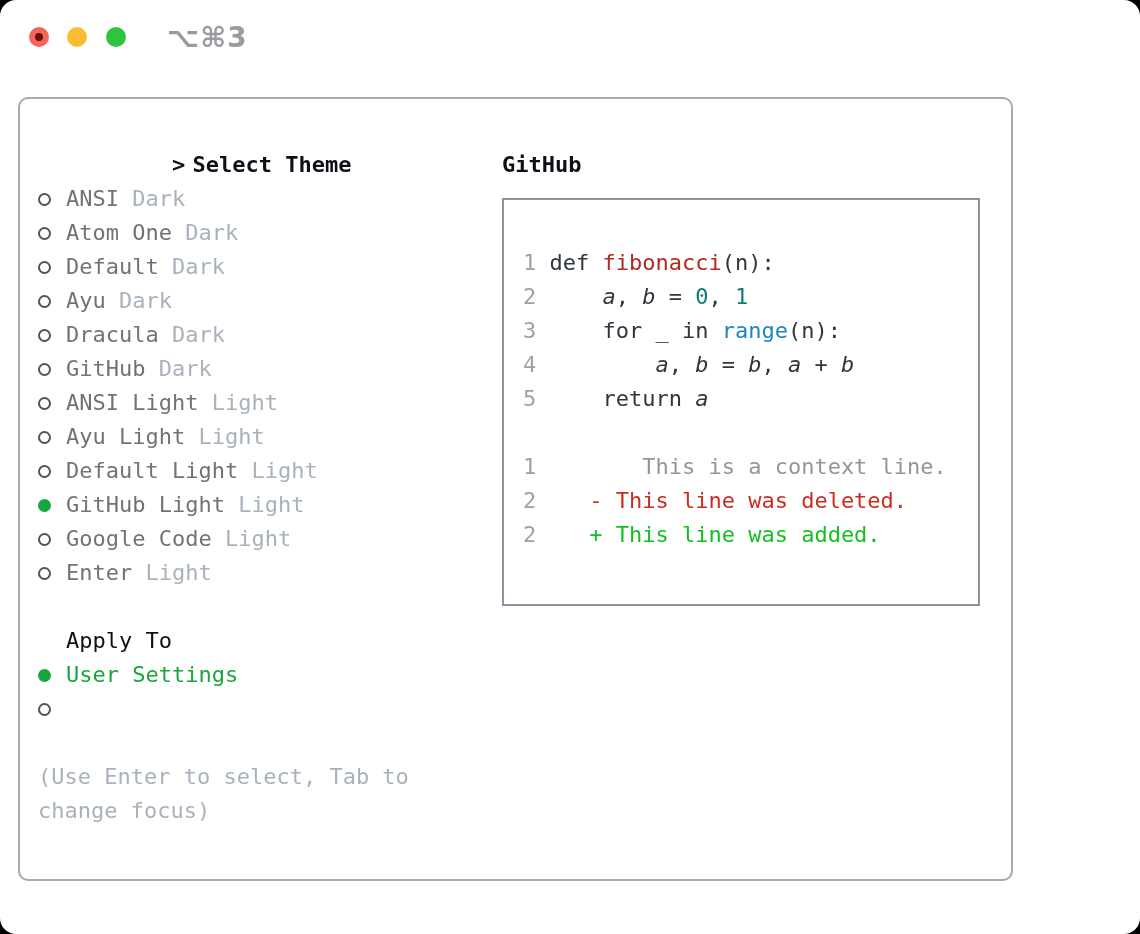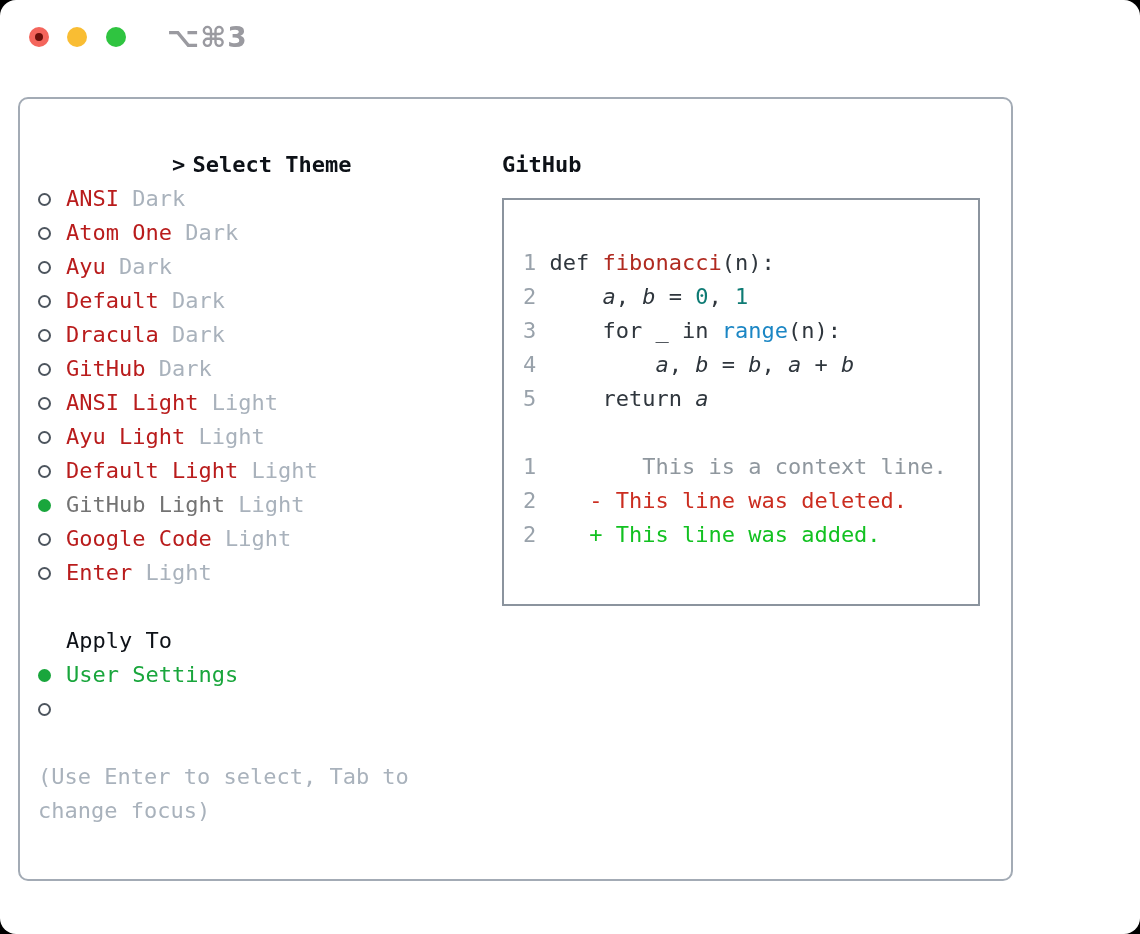--- a/index.html
+++ b/index.html
@@ -28,21 +28,21 @@
   .row{height:34px;line-height:34px;font-size:22px;white-space:pre;color:#32383e;}
   .row.gap{height:34px;}
   .hdr{font-weight:bold;color:#0d1117;text-align:center;}
   .prefix{display:inline-block;width:28px;font-weight:bold;color:#0d1117;}
   .spacer{display:inline-block;width:28px;}
   .bullet{display:inline-block;width:28px;vertical-align:middle;height:34px;position:relative;}
   .bullet i{position:absolute;left:0;top:10px;width:13px;height:13px;border-radius:50%;
             box-sizing:border-box;}
   .bullet.outline i{border:2px solid #4d555e;background:transparent;}
   .bullet.filled i{background:#19a63c;}
-  .t-name{color:#b91c1c;}
+  .t-name{color:#737373;}
   .t-tag{color:#a9b2bc;}
   .theme-row.selected .t-name{color:#737373;}
   .apply-hdr{color:#0d1117;}
   .apply-row.selected .t-name{color:#19a63c;}
   .hint{height:34px;line-height:34px;font-size:22px;color:#a9b2bc;white-space:pre;}
 
   
   .preview-col{position:absolute;left:482px;top:49px;}
   .preview-title{height:34px;line-height:34px;font-size:22px;font-weight:bold;color:#0d1117;}
   .preview-box{margin-top:16px;width:478px;height:408px;border:2px solid #8b949e;
@@ -72,22 +72,22 @@
     </div>
 
     <div class="panel">
 
       <div class="left-col">
         <div class="row hdr"><span class="prefix">&gt;</span><span>Select Theme</span></div>
 
         <div id="theme-list">
             <div class="row theme-row"><span class="bullet outline"><i></i></span><span class="t-name">ANSI</span><span class="t-tag"> Dark</span></div>
             <div class="row theme-row"><span class="bullet outline"><i></i></span><span class="t-name">Atom One</span><span class="t-tag"> Dark</span></div>
+            <div class="row theme-row"><span class="bullet outline"><i></i></span><span class="t-name">Default</span><span class="t-tag"> Dark</span></div>
             <div class="row theme-row"><span class="bullet outline"><i></i></span><span class="t-name">Ayu</span><span class="t-tag"> Dark</span></div>
-            <div class="row theme-row"><span class="bullet outline"><i></i></span><span class="t-name">Default</span><span class="t-tag"> Dark</span></div>
             <div class="row theme-row"><span class="bullet outline"><i></i></span><span class="t-name">Dracula</span><span class="t-tag"> Dark</span></div>
             <div class="row theme-row"><span class="bullet outline"><i></i></span><span class="t-name">GitHub</span><span class="t-tag"> Dark</span></div>
             <div class="row theme-row"><span class="bullet outline"><i></i></span><span class="t-name">ANSI Light</span><span class="t-tag"> Light</span></div>
             <div class="row theme-row"><span class="bullet outline"><i></i></span><span class="t-name">Ayu Light</span><span class="t-tag"> Light</span></div>
             <div class="row theme-row"><span class="bullet outline"><i></i></span><span class="t-name">Default Light</span><span class="t-tag"> Light</span></div>
             <div class="row theme-row selected"><span class="bullet filled"><i></i></span><span class="t-name">GitHub Light</span><span class="t-tag"> Light</span></div>
             <div class="row theme-row"><span class="bullet outline"><i></i></span><span class="t-name">Google Code</span><span class="t-tag"> Light</span></div>
             <div class="row theme-row"><span class="bullet outline"><i></i></span><span class="t-name">Enter</span><span class="t-tag"> Light</span></div>
           </div>
 

